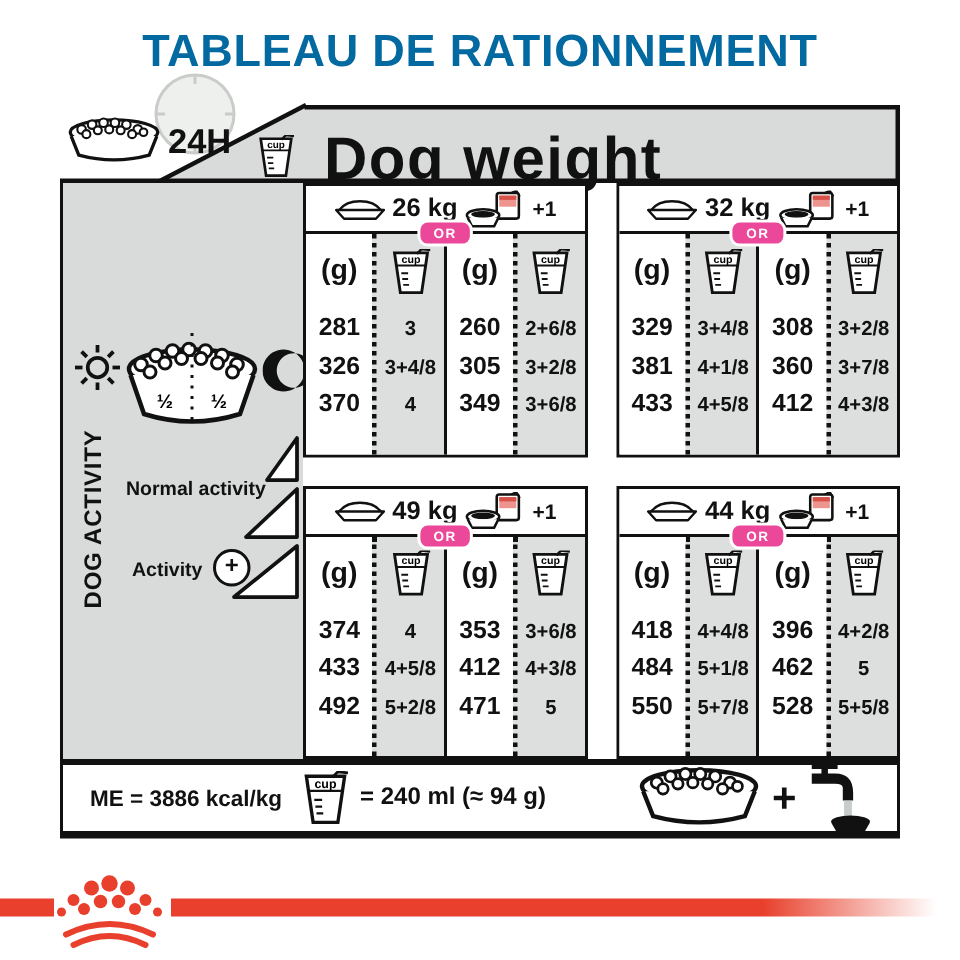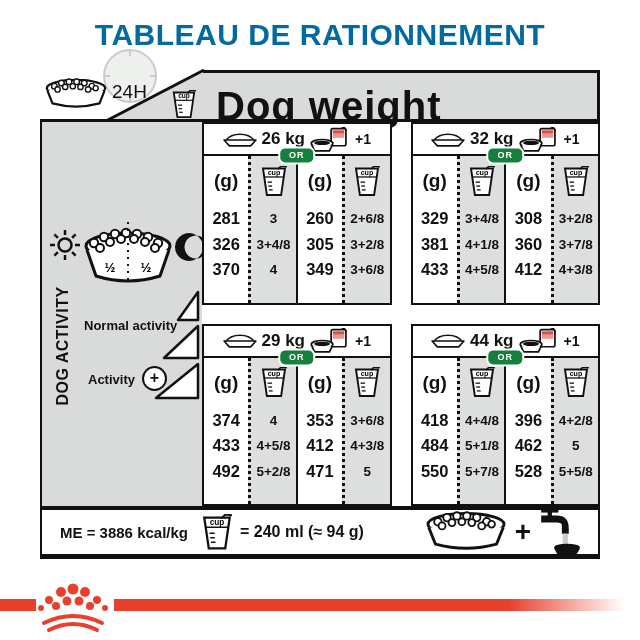--- a/index.html
+++ b/index.html
@@ -5,21 +5,21 @@
   html,body{margin:0;padding:0;background:#fff;}
   .page{position:relative;width:640px;height:640px;background:#fff;overflow:hidden;
         font-family:"Liberation Sans",sans-serif;color:#111;}
   .title{position:absolute;top:18px;left:0;right:0;text-align:center;
          font-size:30px;font-weight:bold;color:#0369a1;letter-spacing:.5px;}
   .table-wrap{position:absolute;left:40px;top:70px;width:560px;}
   
   .header-row{position:relative;height:52px;}
   .header-row svg.hbg{position:absolute;left:0;top:0;overflow:visible;}
   .bowl24{position:absolute;left:4px;top:8px;}
-  .h24{position:absolute;left:72px;top:11px;font-size:19px;font-weight:normal;text-align:center;}
+  .h24{position:absolute;left:72px;top:11px;font-size:23px;font-weight:bold;text-align:center;}
   .cup-hdr{position:absolute;left:132px;top:20px;}
   .dogweight{position:absolute;left:176px;top:10px;height:52px;line-height:52px;
              font-size:40px;font-weight:bold;letter-spacing:1px;}
   
   .body-row{display:flex;height:384px;}
   .sidebar{width:160px;background:#d8dbd9;border-left:2.5px solid #111;position:relative;flex:none;}
   .sb-sun{position:absolute;left:6px;top:106px;}
   .sb-bowl{position:absolute;left:40px;top:98px;}
   .sb-moon{position:absolute;left:133px;top:110px;}
   .sb-title{position:absolute;top:215px;left:-44px;width:130px;text-align:center;
@@ -30,21 +30,21 @@
   .plus-circle{position:absolute;left:100px;top:244px;width:21px;height:21px;border:2.5px solid #111;
                border-radius:50%;background:#fff;text-align:center;line-height:20px;
                font-size:16px;font-weight:bold;}
   
   .grid{width:400px;display:grid;grid-template-columns:1fr 1fr;grid-template-rows:1fr 1fr;gap:19px;background:#fff;}
   .section{border:2.5px solid #111;background:#fff;display:flex;flex-direction:column;position:relative;}
   .sec-head{height:30px;flex:none;display:flex;align-items:center;justify-content:center;gap:5px;
             border-bottom:2.5px solid #111;position:relative;background:#fff;}
   .kg{font-size:17px;font-weight:bold;}
   .plus1{font-size:14px;font-weight:bold;}
-  .or-badge{position:absolute;left:50%;bottom:0;transform:translate(-50%,60%);background:#15803d;color:#fff;
+  .or-badge{position:absolute;left:50%;bottom:0;transform:translate(-50%,60%);background:#ec4899;color:#fff;
             font-size:9px;font-weight:bold;letter-spacing:1px;padding:2px 9px;border-radius:5px;
             box-shadow:0 0 0 2px #fff;z-index:3;}
   .sec-body{flex:1;display:flex;}
   .half{flex:1;display:flex;min-width:0;}
   .half + .half{border-left:2.5px solid #111;}
   .g-col{flex:1;background:#fff;display:flex;flex-direction:column;align-items:center;min-width:0;}
   .cup-col{flex:1;background:#dcdfdd;border-left:3px dotted #111;display:flex;flex-direction:column;
            align-items:center;min-width:0;}
   .sub-head{height:50px;flex:none;display:flex;align-items:center;justify-content:center;}
   .unit{font-size:19px;font-weight:bold;}
@@ -329,21 +329,21 @@
               </div>
             </div>
           </div>
         </div>
 
         <div class="section">
           <div class="sec-head">
             <svg width="34" height="15" viewBox="0 0 64 28">
                 <use href="#sym-bowlside"></use>
               </svg>
-            <span class="kg">29 kg</span>
+            <span class="kg">49 kg</span>
             <svg width="40" height="25" viewBox="0 0 70 44">
                 <use href="#sym-pouch"></use>
               </svg>
             <span class="plus1">+1</span>
             <span class="or-badge">OR</span>
           </div>
           <div class="sec-body">
             <div class="half">
               <div class="g-col">
                 <div class="sub-head">

